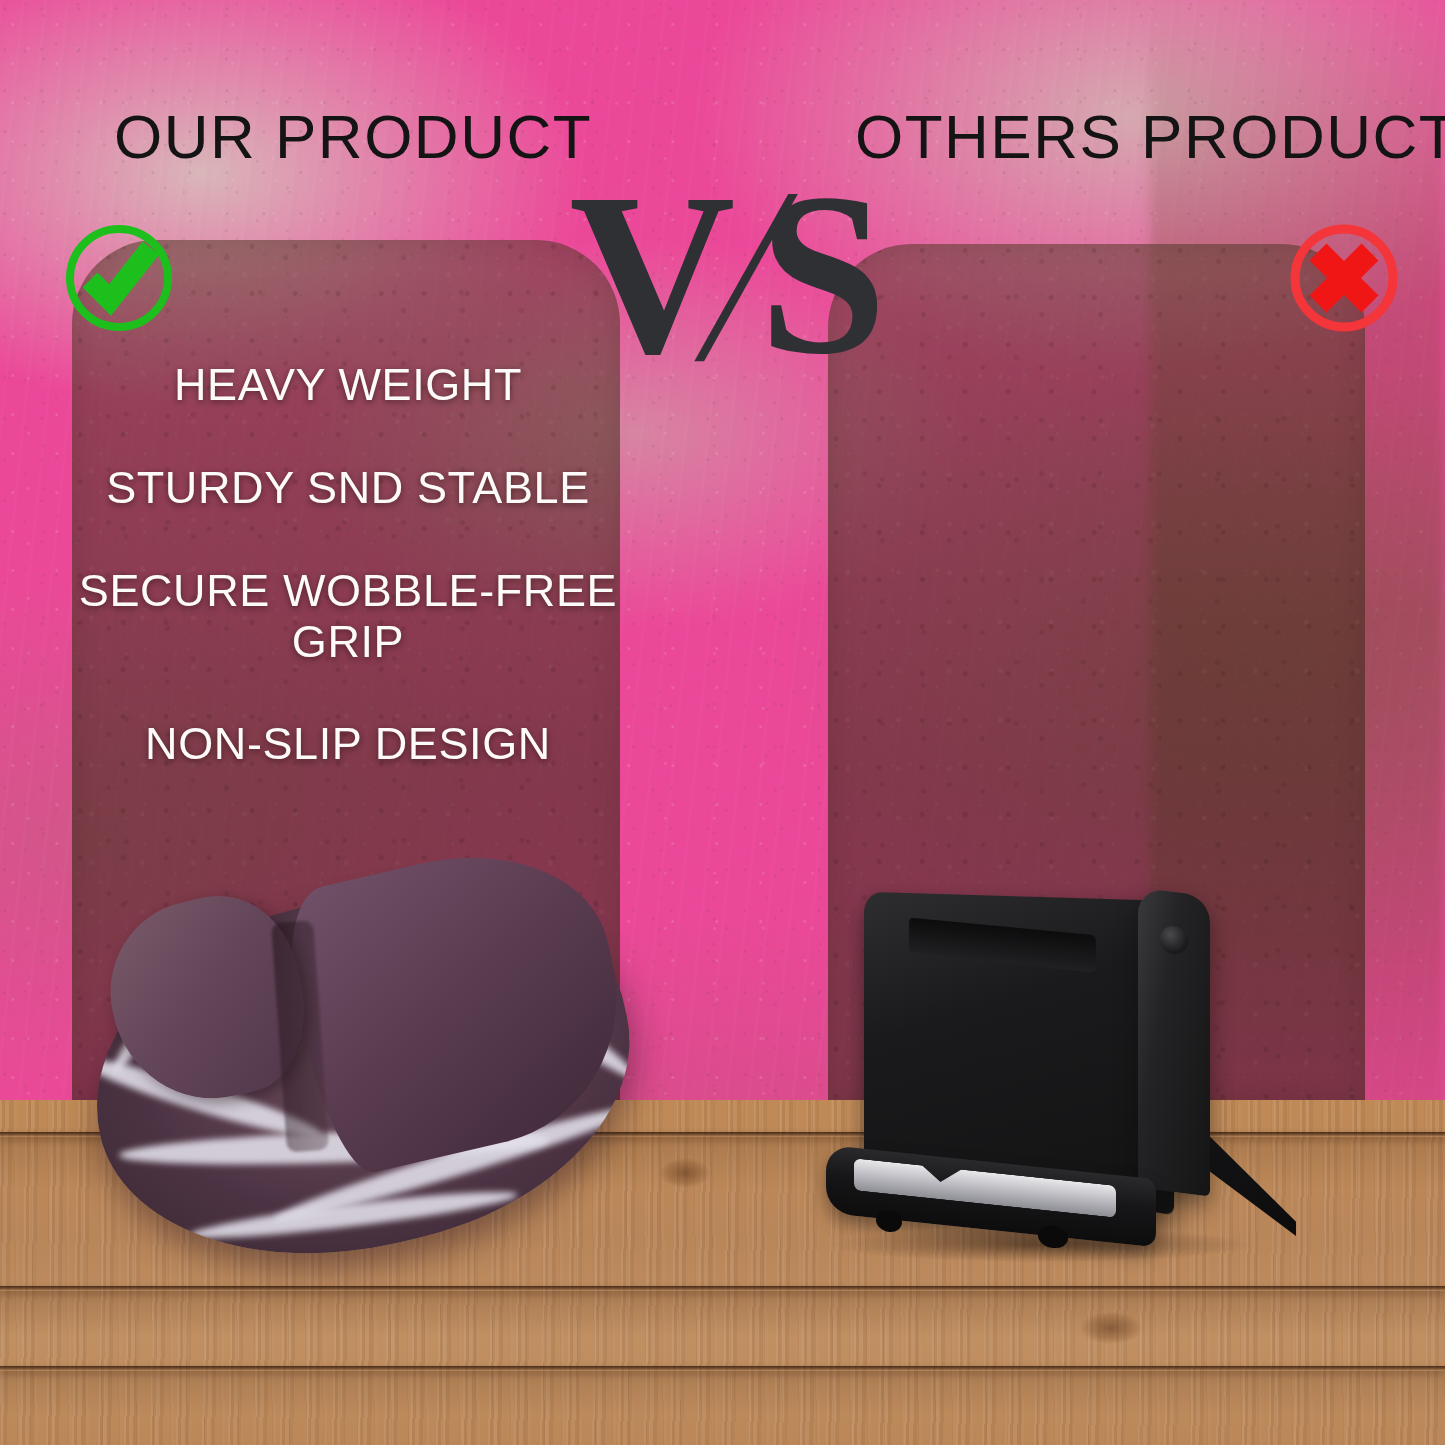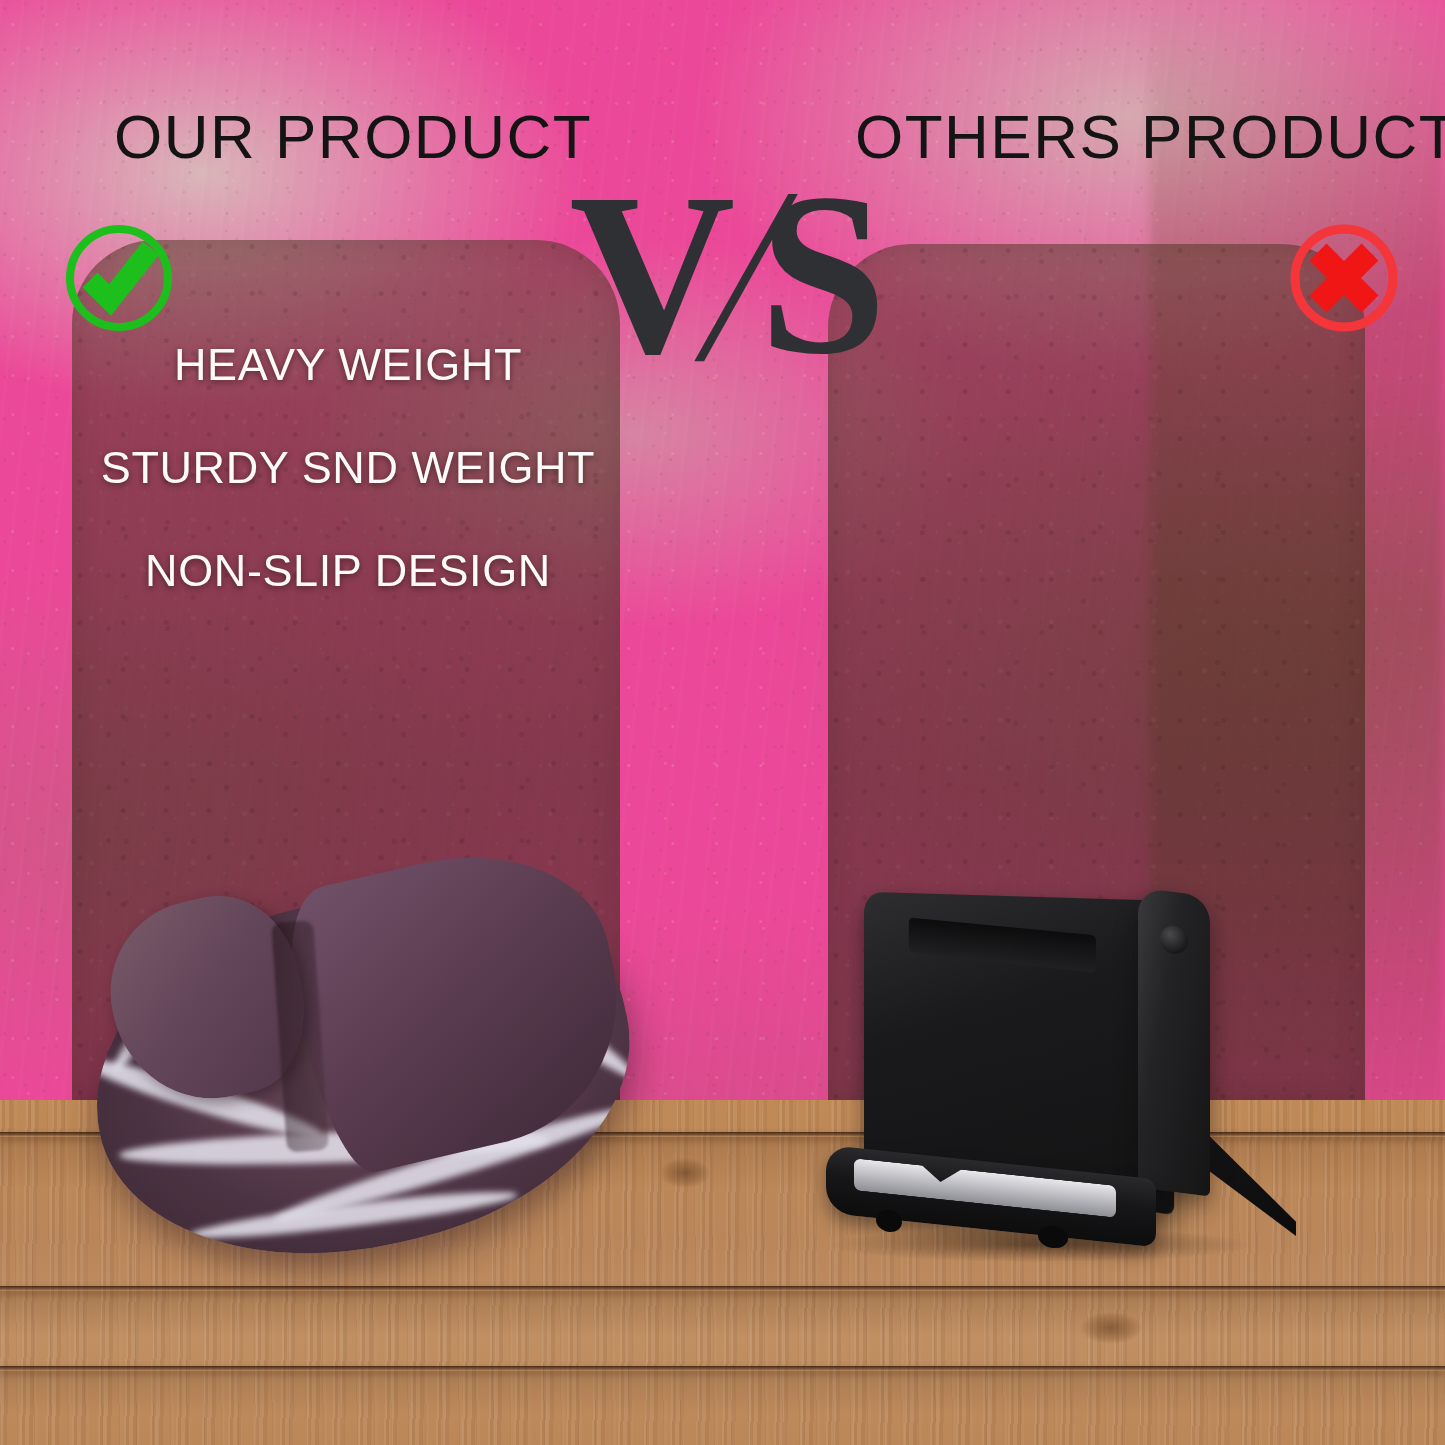--- a/index.html
+++ b/index.html
@@ -85,21 +85,21 @@
     letter-spacing:-6px;white-space:nowrap;
     display:flex;align-items:center;justify-content:center;
   }
   #vs-badge .vs-slash{
     display:inline-block;transform:skewX(-16deg) scaleY(1.25);
     font-weight:400;font-size:200px;margin:0 -10px;
   }
 
   
   .feature-list{position:absolute;display:flex;flex-direction:column;}
-  #list-left{left:78px;top:340px;width:540px;}
+  #list-left{left:78px;top:360px;width:540px;}
   #list-right{left:832px;top:352px;width:530px;}
   .feature{
     color:#fdfbf9;text-align:center;font-size:45px;font-weight:400;
     letter-spacing:.6px;line-height:1.13;
     text-shadow:0 2px 6px rgba(25,12,6,.55);
   }
   #list-left .feature{margin-bottom:52px;}
   #list-right .feature{margin-bottom:50px;}
 
   
@@ -269,21 +269,22 @@
   <div class="col-title" id="title-right">OTHERS PRODUCT</div>
 
   <div id="vs-badge">
     <span>V</span>
     <span class="vs-slash">/</span>
     <span>S</span>
   </div>
 
   <div class="feature-list" id="list-left">
     <div class="feature">HEAVY WEIGHT</div>
-    <div class="feature">STURDY SND WEIGHT</div>
+    <div class="feature">STURDY SND STABLE</div>
+    <div class="feature">SECURE WOBBLE-FREE GRIP</div>
     <div class="feature">NON-SLIP DESIGN</div>
   </div>
 
 
   <div class="verdict-icon" id="icon-check">
     <svg viewBox="0 0 112 112" width="112" height="112">
       <circle cx="56" cy="56" r="49" fill="none" stroke="#1cbf1c" stroke-width="8"></circle>
       <path d="M27 58 L47 78 L88 26" fill="none" stroke="#1cbf1c" stroke-width="21" stroke-linecap="butt" stroke-linejoin="miter"></path>
     </svg>
   </div>

